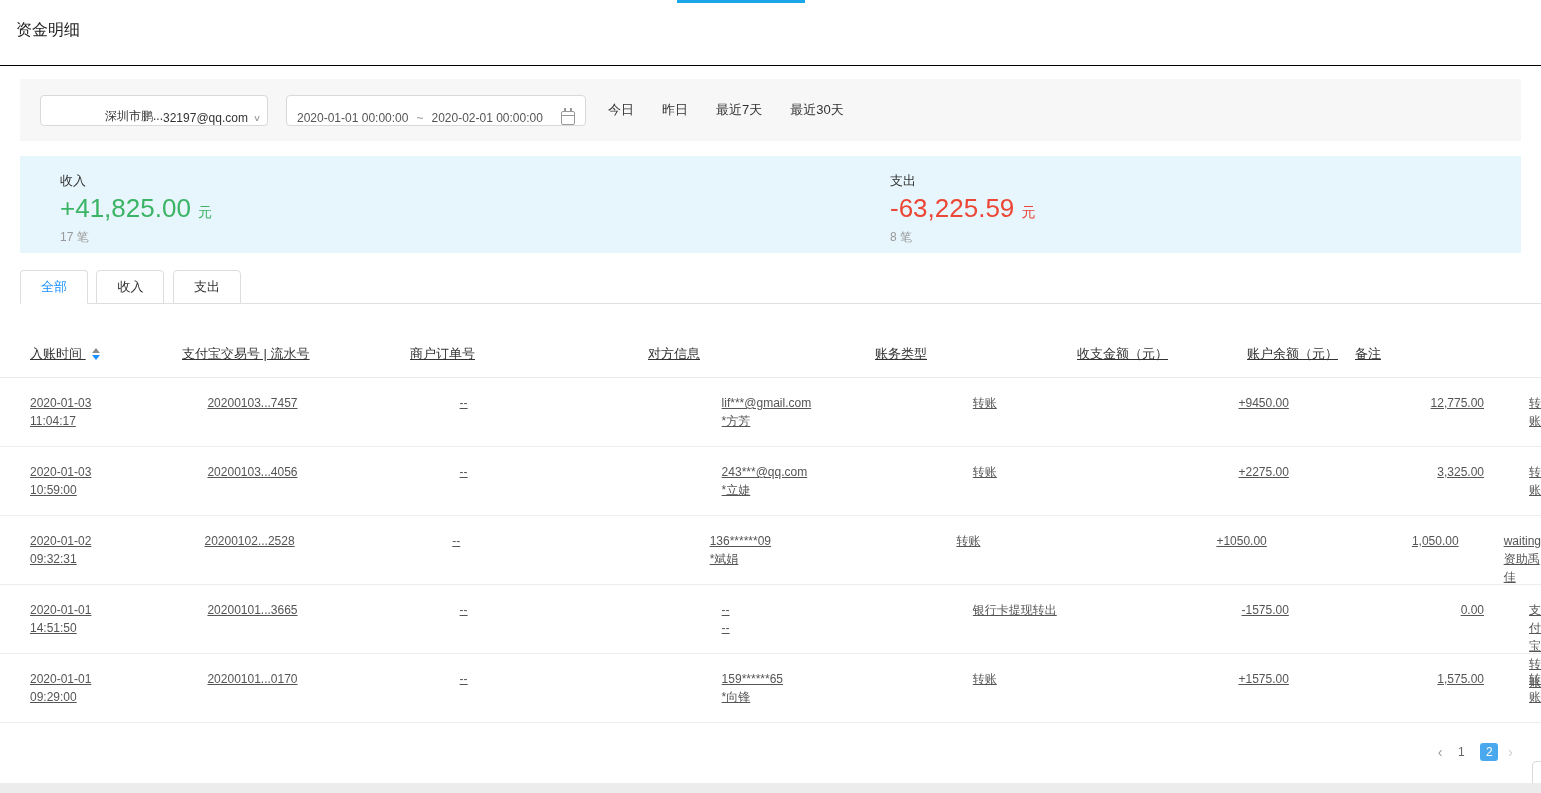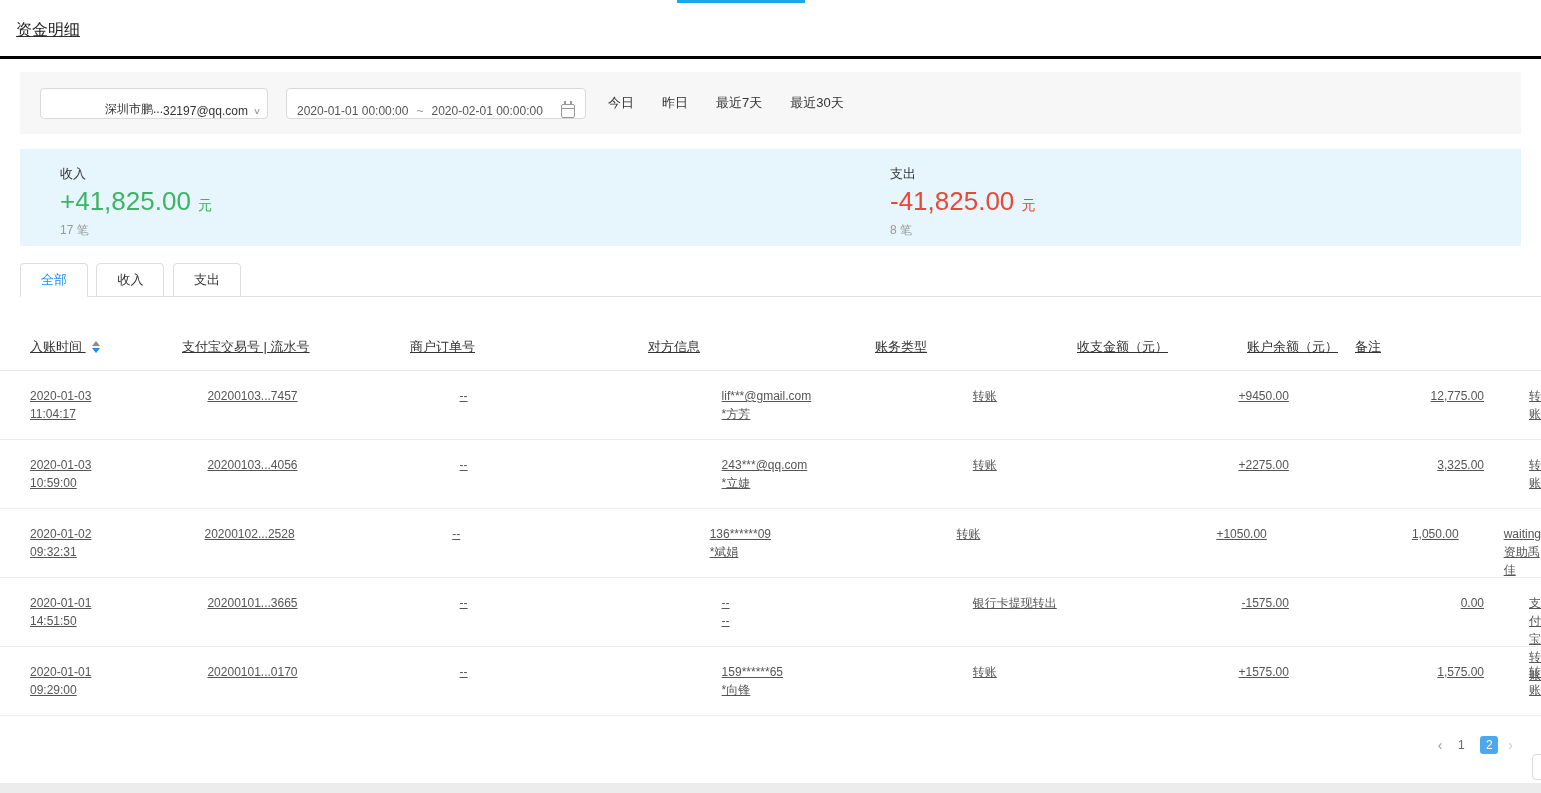--- a/index.html
+++ b/index.html
@@ -3,21 +3,21 @@
 <meta charset="utf-8">
 <style>
   * { margin:0; padding:0; box-sizing:border-box; }
   html,body { width:1541px; height:793px; overflow:hidden; background:#fff;
     font-family:"Liberation Sans","DejaVu Sans",sans-serif; color:#333; position:relative; }
 
   
   .top-indicator { position:absolute; top:0; left:677px; width:128px; height:3px; background:var(--top_indicator,#1aa6e8); }
 
   
-  .page-header { padding:20px 0 15px 16px; border-bottom:3px solid #000000;text-decoration:underline; }
+  .page-header { padding:20px 0 24px 16px; border-bottom:1px solid #000000; }
   .page-title { font-size:16px; color:#222; }
 
   
   .filter-bar { margin:13px 20px 0 20px; background:var(--filter_bg,#f7f7f7); height:62px;
     display:flex; align-items:center; padding:0 20px; }
   .account-select { width:228px; height:31px; background:#fff; border:1px solid #d9d9d9; border-radius:4px;
     display:flex; align-items:flex-end; font-size:12px; color:#333; padding:0 10px 0 64px; cursor:pointer; }
   .account-select .acct-name { white-space:nowrap; }
   .account-select .acct-email { margin-left:auto; }
   .chevron { color:#999; font-size:11px; margin-left:5px; transform:scaleY(.8); }
@@ -112,21 +112,21 @@
     <div class="sum-label">收入</div>
     <div class="sum-amount green">
       <span>+41,825.00</span>
       <span class="unit">元</span>
     </div>
     <div class="sum-count">17 笔</div>
   </div>
   <div class="sum-block expense">
     <div class="sum-label">支出</div>
     <div class="sum-amount red">
-      <span>-41,825.00</span>
+      <span>-63,225.59</span>
       <span class="unit">元</span>
     </div>
     <div class="sum-count">8 笔</div>
   </div>
 </section>
 
 <div class="tabs">
   <div class="tab active">全部</div>
   <div class="tab">收入</div>
   <div class="tab">支出</div>

